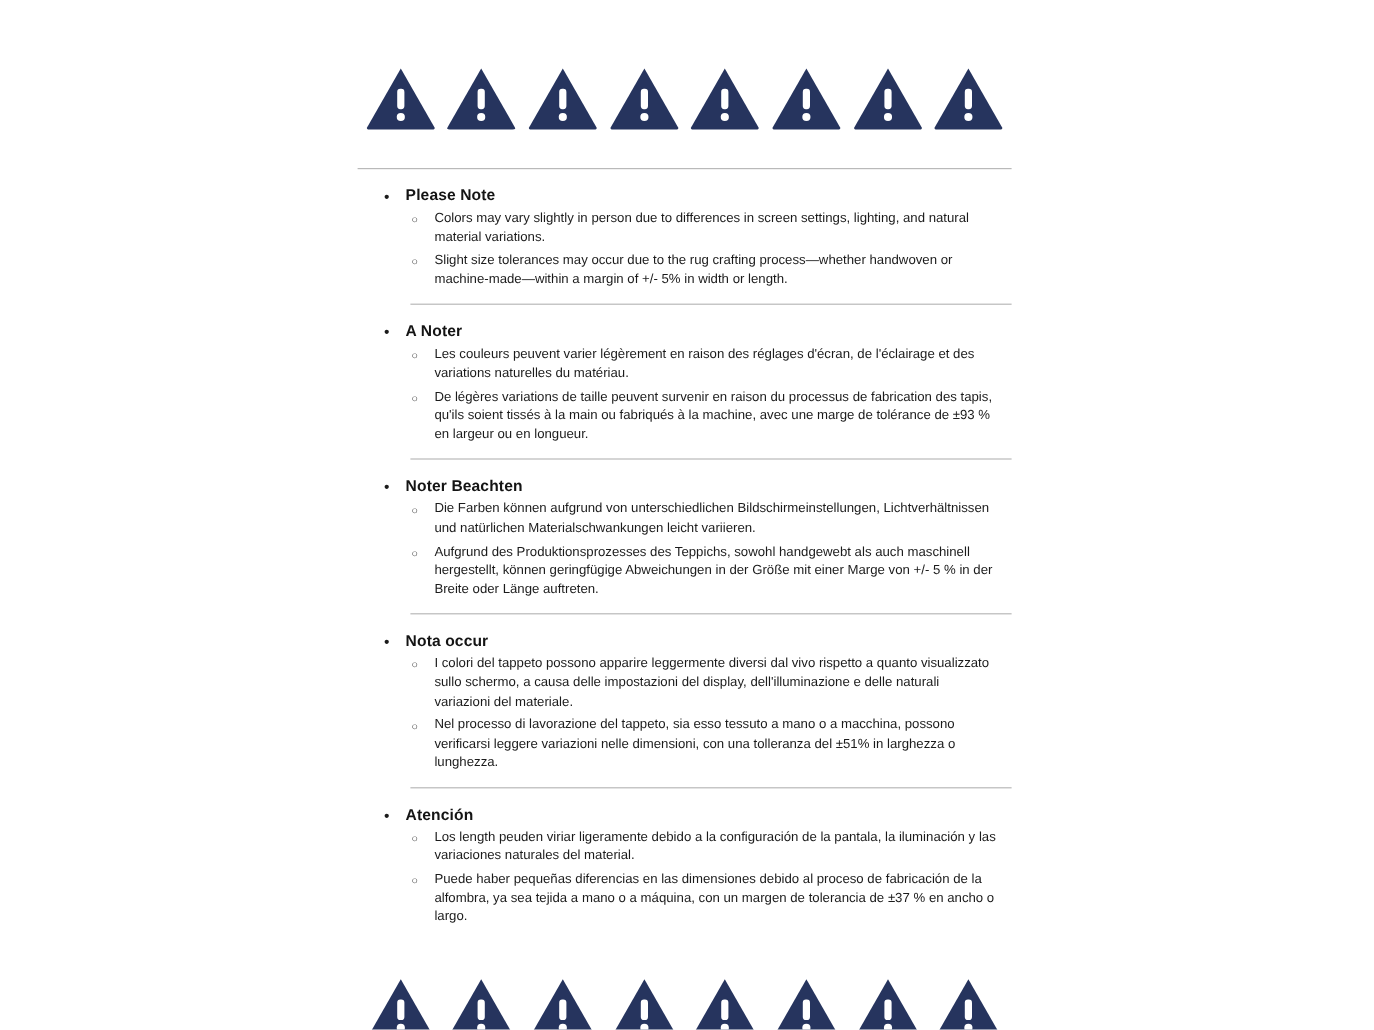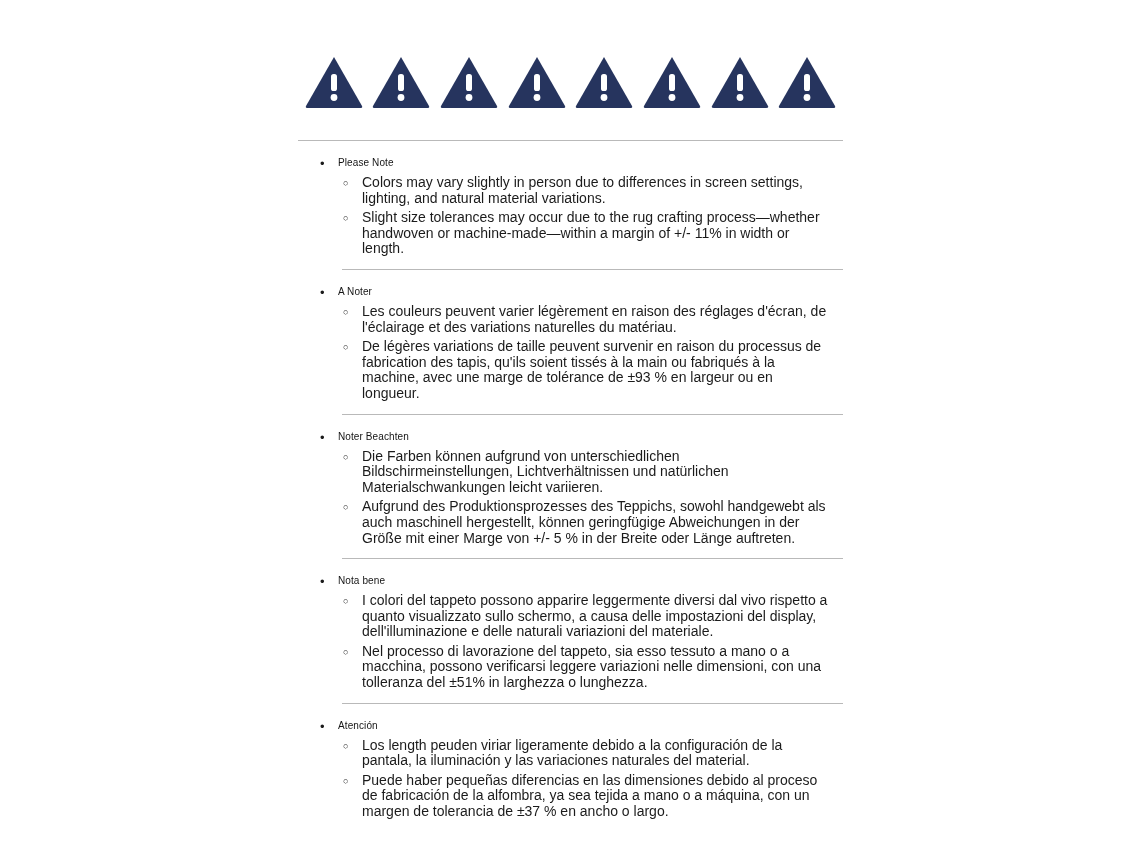--- a/index.html
+++ b/index.html
@@ -73,22 +73,22 @@
   .bullet1 {
     width: 18px;
     flex: 0 0 18px;
     font-size: 13px;
     line-height: 17px;
     color: #1b1b1b;
     text-align: left;
     padding-top: 1px;
   }
   .heading {
-    font-size: 10px;
-    font-weight: normal;
+    font-size: 13px;
+    font-weight: bold;
     line-height: 17px;
     letter-spacing: .1px;
     color: #141414;
   }
   ul.sub {
     list-style: none;
     margin: 3px 0 0 0;
     padding: 0;
   }
   ul.sub li {
@@ -101,21 +101,21 @@
     width: 23px;
     flex: 0 0 23px;
     font-size: 9px;
     line-height: 16px;
     color: #1b1b1b;
     text-align: left;
     padding-left: 4px;
     box-sizing: border-box;
   }
   .sub-text {
-    font-size: 14px;
+    font-size: 11px;
     line-height: 15.6px;
     color: #1b1b1b;
     max-width: 470px;
   }
   .sub-block {
     margin-left: 41px;
   }
 </style>
 </head>
 <body>
@@ -176,21 +176,21 @@
           <span class="heading">Please Note</span>
         </div>
         <div class="sub-block">
           <ul class="sub">
             <li>
               <span class="bullet2">○</span>
               <span class="sub-text">Colors may vary slightly in person due to differences in screen settings, lighting, and natural material variations.</span>
             </li>
             <li>
               <span class="bullet2">○</span>
-              <span class="sub-text">Slight size tolerances may occur due to the rug crafting process—whether handwoven or machine-made—within a margin of +/- 11% in width or length.</span>
+              <span class="sub-text">Slight size tolerances may occur due to the rug crafting process—whether handwoven or machine-made—within a margin of +/- 5% in width or length.</span>
             </li>
           </ul>
         </div>
       </div>
       <div class="section-rule"></div>
     </div>
 
     <div class="section">
       <div class="sec-inner">
         <div class="l1">
@@ -232,21 +232,21 @@
           </ul>
         </div>
       </div>
       <div class="section-rule"></div>
     </div>
 
     <div class="section">
       <div class="sec-inner">
         <div class="l1">
           <span class="bullet1">•</span>
-          <span class="heading">Nota bene</span>
+          <span class="heading">Nota occur</span>
         </div>
         <div class="sub-block">
           <ul class="sub">
             <li>
               <span class="bullet2">○</span>
               <span class="sub-text">I colori del tappeto possono apparire leggermente diversi dal vivo rispetto a quanto visualizzato sullo schermo, a causa delle impostazioni del display, dell'illuminazione e delle naturali variazioni del materiale.</span>
             </li>
             <li>
               <span class="bullet2">○</span>
               <span class="sub-text">Nel processo di lavorazione del tappeto, sia esso tessuto a mano o a macchina, possono verificarsi leggere variazioni nelle dimensioni, con una tolleranza del ±51% in larghezza o lunghezza.</span>

